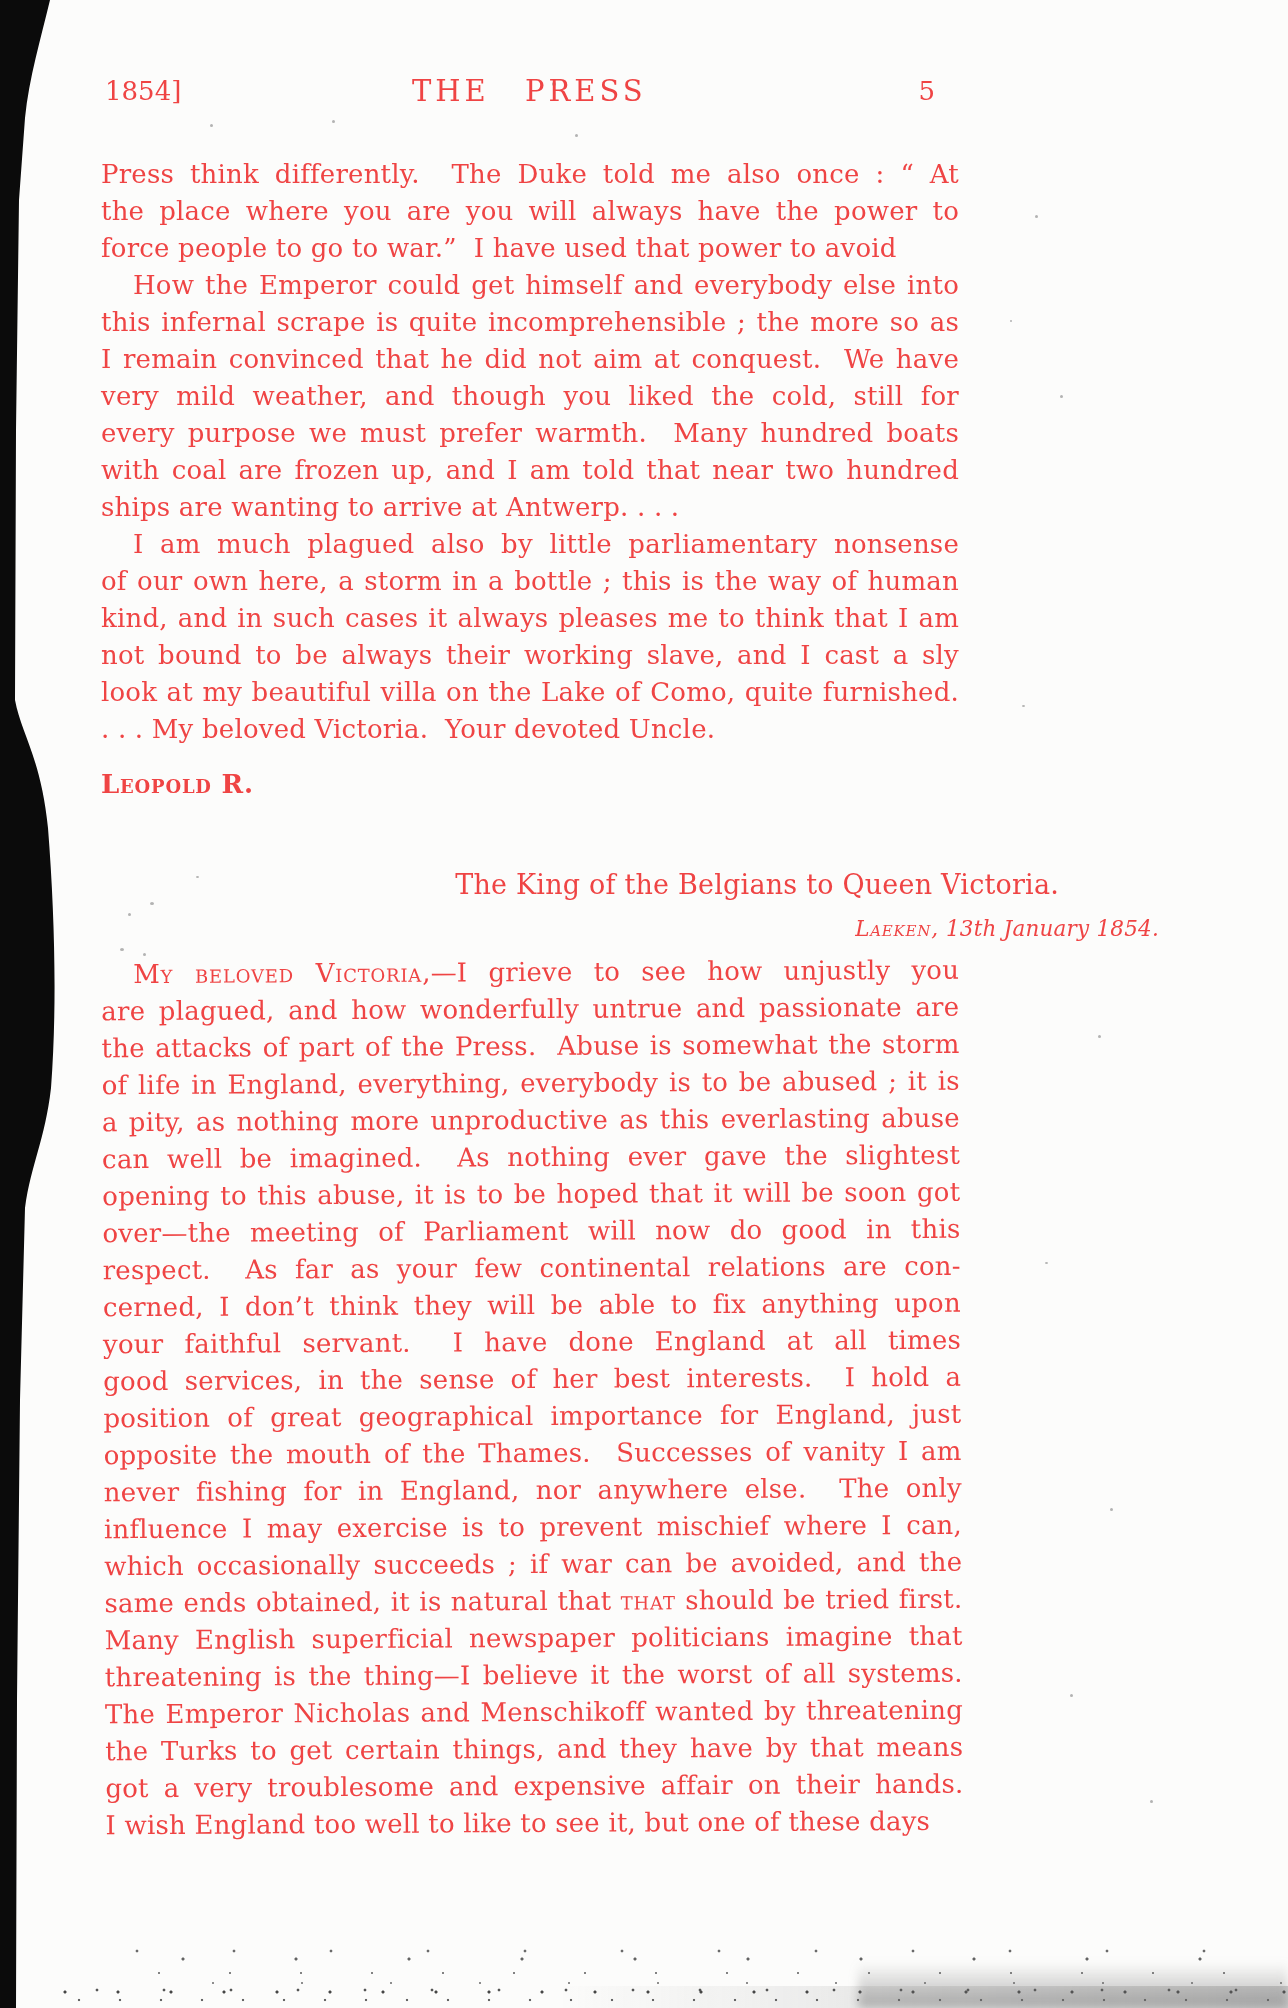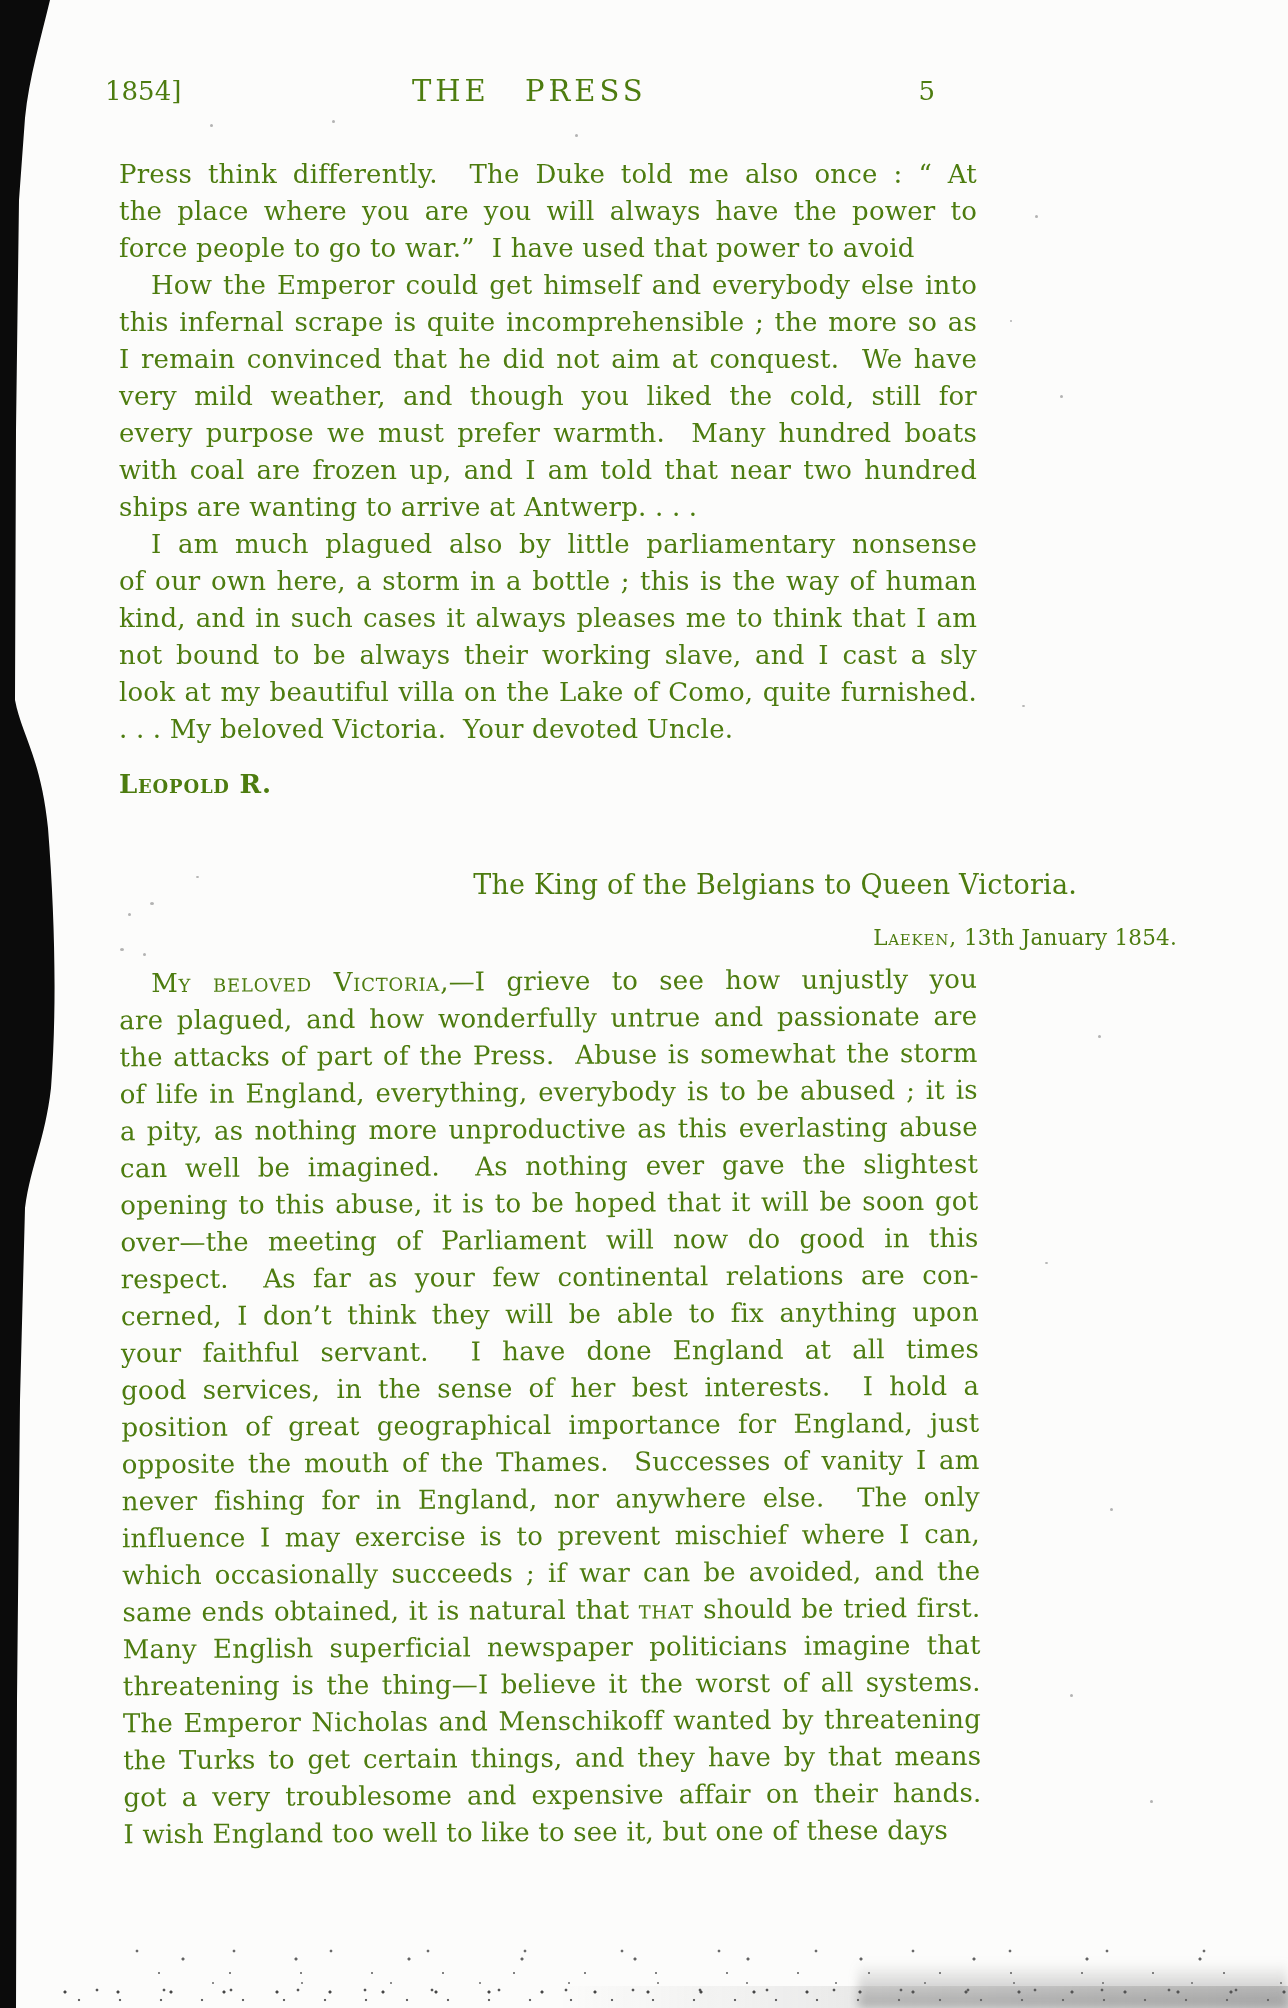--- a/index.html
+++ b/index.html
@@ -1,19 +1,19 @@
 <!DOCTYPE html>
 <html><head>
 <meta charset="utf-8">
 <style>
   html,body { margin:0; padding:0; }
   .page {
     position:relative; width:1288px; height:2008px;
     background:#fcfcfb; overflow:hidden;
-    font-family:"DejaVu Serif", serif; color:#4d7c0f;
+    font-family:"DejaVu Serif", serif; color:#ef4444;
   }
   
   .binding { position:absolute; left:0; top:0; width:70px; height:2008px; }
   .speck { position:absolute; border-radius:50%; background:#777; opacity:.55; }
   .noise-band {
     position:absolute; left:130px; right:0; top:1942px; height:52px; opacity:.75;
     background-image:
       radial-gradient(circle at 7px 9px,  #3a3a3a 1.2px, transparent 1.7px),
       radial-gradient(circle at 29px 31px,#5a5a5a 1.0px, transparent 1.5px),
       radial-gradient(circle at 53px 17px,#2f2f2f 1.3px, transparent 1.8px),
@@ -34,30 +34,30 @@
     background:linear-gradient(to bottom, transparent, rgba(110,110,110,.5));
     filter:blur(5px);
   }
   
   .header { position:absolute; left:105px; top:76px; width:858px; height:40px; font-size:26px; }
   .header .year { position:absolute; left:0; top:0; }
   .header .title { position:absolute; left:50%; top:-2px; transform:translateX(-52%);
                    font-size:29px; letter-spacing:4px; word-spacing:22px; }
   .header .pageno { position:absolute; right:28px; top:0; }
   
-  .text-col { position:absolute; left:119px; top:156px; width:858px;
+  .text-col { position:absolute; left:101px; top:156px; width:858px;
               font-size:26px; line-height:37px; letter-spacing:.2px; }
   .line { text-align:justify; text-align-last:justify; }
   .para .line:last-child { text-align-last:auto; }
   .indent { text-indent:32px; }
   .sc { font-variant:small-caps; letter-spacing:.8px; }
   .signature { text-align:left; margin-right:-165px; line-height:37px; margin-top:18px;font-weight:bold; }
   .letter-heading { text-align:right; position:relative; left:100px;
                     font-size:27px; margin-top:62px; line-height:40px; }
-  .dateline { text-align:right; margin-right:-200px; font-size:21.5px; line-height:30px; margin-top:18px; }
+  .dateline { text-align:right; margin-right:-200px; font-size:21.5px; line-height:30px; margin-top:9px;font-style:italic; }
   .para-4 { margin-top:10px; transform:rotate(-0.3deg); transform-origin:50% 0; }
 </style>
 </head>
 <body>
 
 <div class="page">
 
   <svg class="binding" viewBox="0 0 70 2008" preserveAspectRatio="none">
     <path fill="#0b0b0b" d="M0,0 L50,0 C41,38 29,78 25,118 L19,200 L16,430 L15,700
       C21,733 41,758 48,828 C55,918 57,1008 51,1088 C45,1140 31,1164 25,1208

